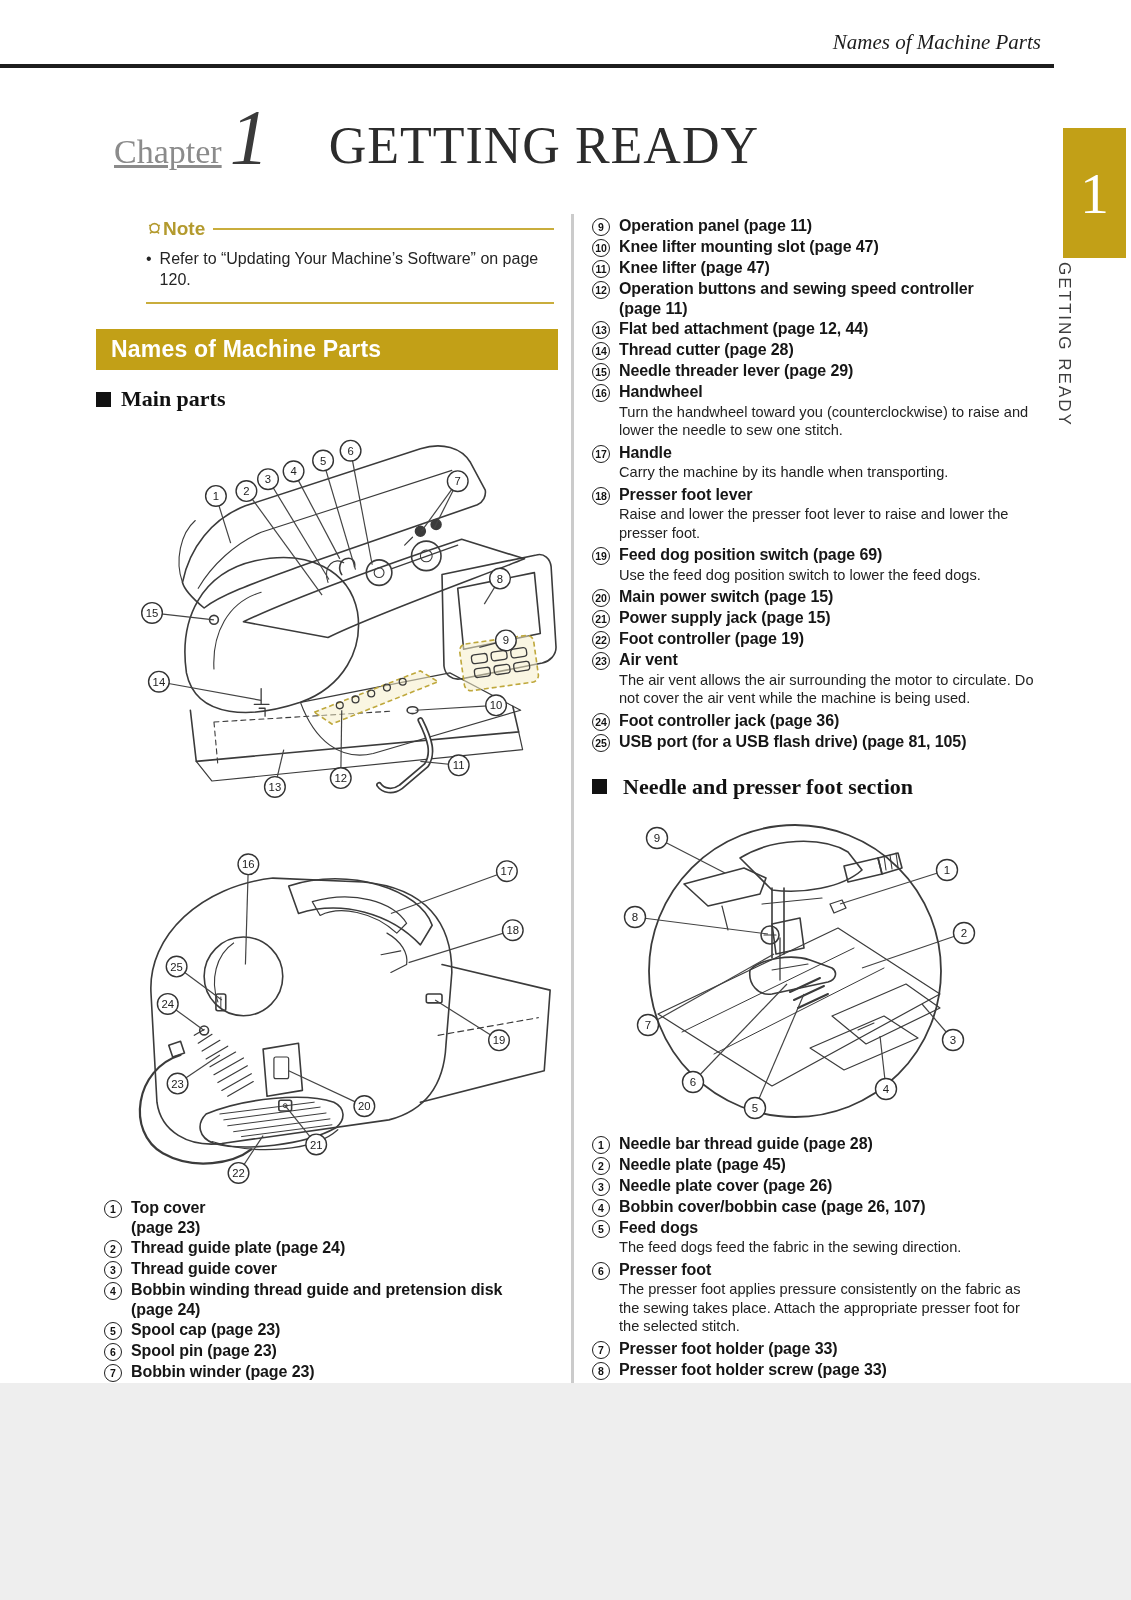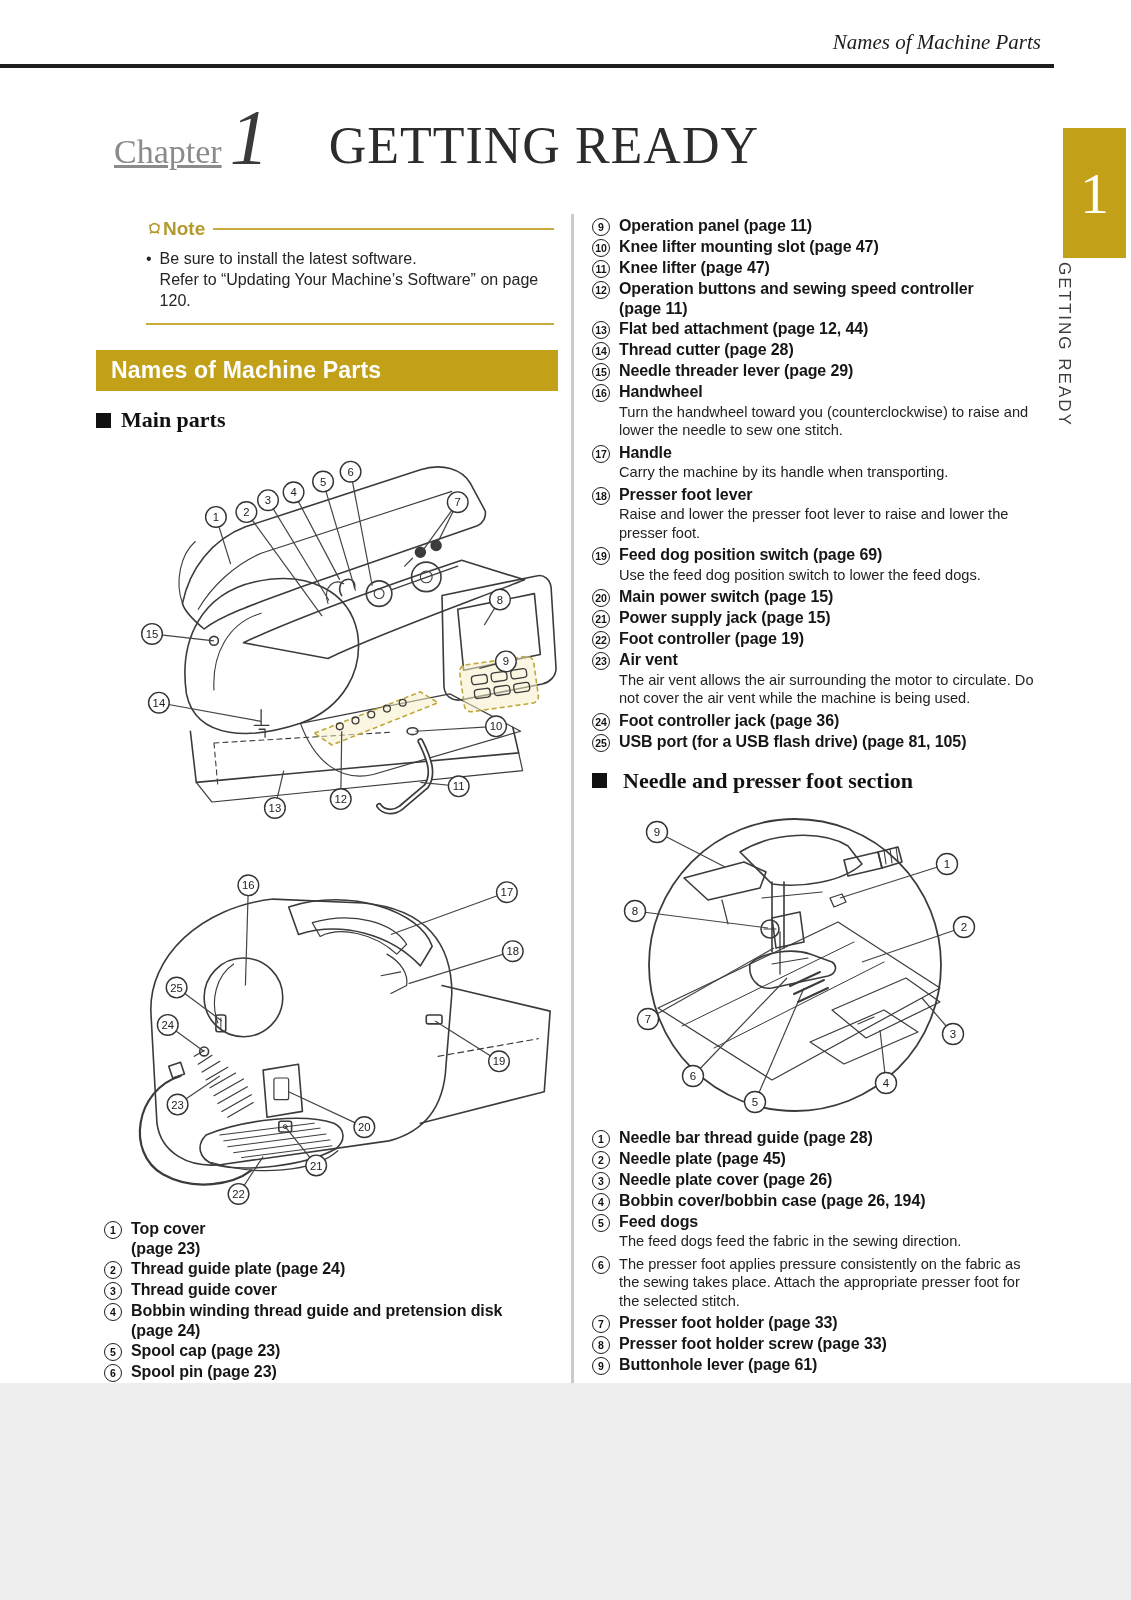--- a/index.html
+++ b/index.html
@@ -87,21 +87,20 @@
           <line x1="13" y1="12.5" x2="10.6" y2="10" stroke="#b39a2e" stroke-width="1.6"></line>
           <line x1="3.2" y1="4" x2="5" y2="5.4" stroke="#b39a2e" stroke-width="1.4"></line>
           <line x1="13.8" y1="4" x2="12" y2="5.4" stroke="#b39a2e" stroke-width="1.4"></line>
         </svg>
         <span class="note-label">Note</span>
         <span class="note-line"></span>
       </div>
       <div class="note-body">
         <span class="note-bullet">•</span>
         <div>
-          <div>Be sure to install the latest software.</div>
           <div>Refer to “Updating Your Machine’s Software” on page 120.</div>
         </div>
       </div>
     </div>
 
     <div class="gold-bar" style="background: rgb(194, 160, 23);">Names of Machine Parts</div>
 
     <div class="subhead">
       <span class="sq"></span>
       <span>Main parts</span>
@@ -449,21 +448,21 @@
           </div>
         </div>
         <div class="pitem">
           <span class="pbadge">25</span>
           <div class="ptxt">
             <div class="plabel">USB port (for a USB flash drive) (page 81, 105)</div>
           </div>
         </div>
       </div>
 
-    <div class="subhead" style="margin-top:16px;gap:16px;">
+    <div class="subhead" style="margin-top:22px;gap:16px;">
       <span class="sq"></span>
       <span>Needle and presser foot section</span>
     </div>
 
     <svg class="fig" width="370" height="316" viewBox="0 0 370 316" style="margin:8px 0 0 30px;">
       <g fill="none" stroke="#3b3b3b" stroke-width="1.6" stroke-linejoin="round" stroke-linecap="round">
         <circle cx="173" cy="163" r="146" stroke-width="1.8"></circle>
 
         <path d="M62,76 L122,60 L144,70 L138,86 L86,98 Z"></path>
         <path d="M100,98 L106,122" stroke-width="1.2"></path>
@@ -542,33 +541,34 @@
         </div>
         <div class="pitem">
           <span class="pbadge">3</span>
           <div class="ptxt">
             <div class="plabel">Needle plate cover (page 26)</div>
           </div>
         </div>
         <div class="pitem">
           <span class="pbadge">4</span>
           <div class="ptxt">
-            <div class="plabel">Bobbin cover/bobbin case (page 26, 194)</div>
+            <div class="plabel">Bobbin cover/bobbin case (page 26, 107)</div>
           </div>
         </div>
         <div class="pitem">
           <span class="pbadge">5</span>
           <div class="ptxt">
             <div class="plabel">Feed dogs</div>
             <div class="pdesc">The feed dogs feed the fabric in the sewing direction.</div>
           </div>
         </div>
         <div class="pitem">
           <span class="pbadge">6</span>
           <div class="ptxt">
+            <div class="plabel">Presser foot</div>
             <div class="pdesc">The presser foot applies pressure consistently on the fabric as the sewing takes place. Attach the appropriate presser foot for the selected stitch.</div>
           </div>
         </div>
         <div class="pitem">
           <span class="pbadge">7</span>
           <div class="ptxt">
             <div class="plabel">Presser foot holder (page 33)</div>
           </div>
         </div>
         <div class="pitem">

